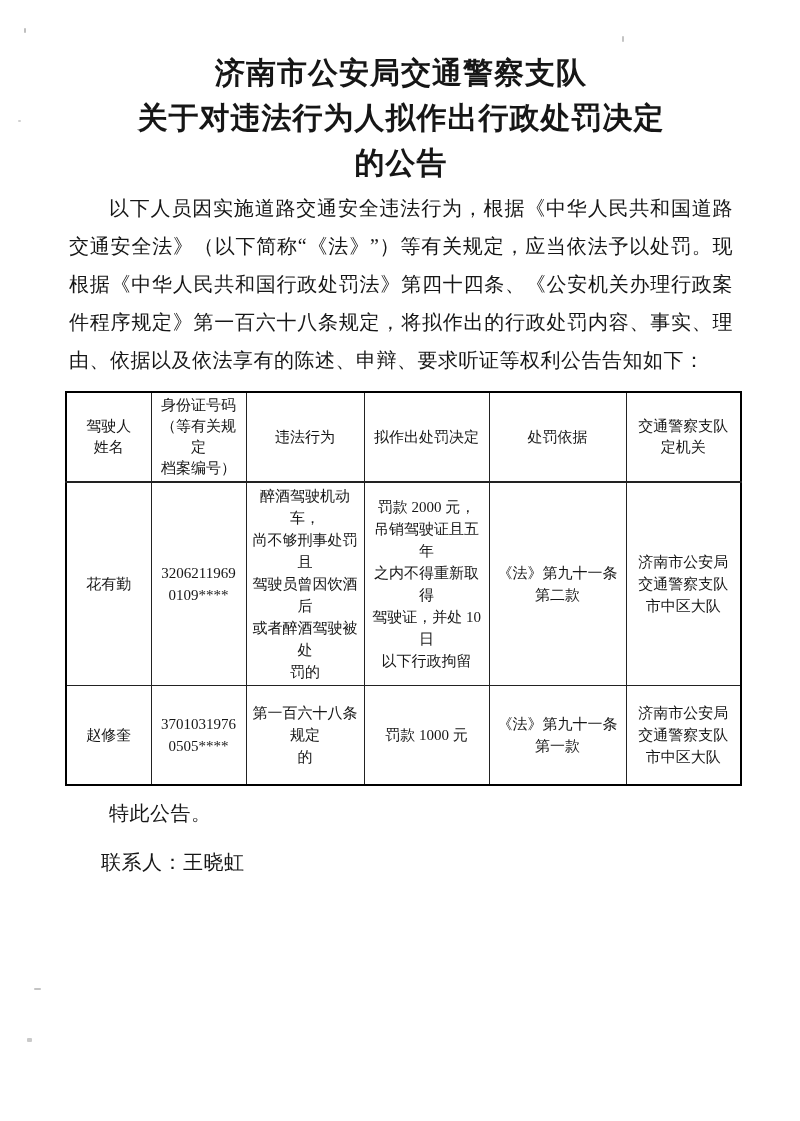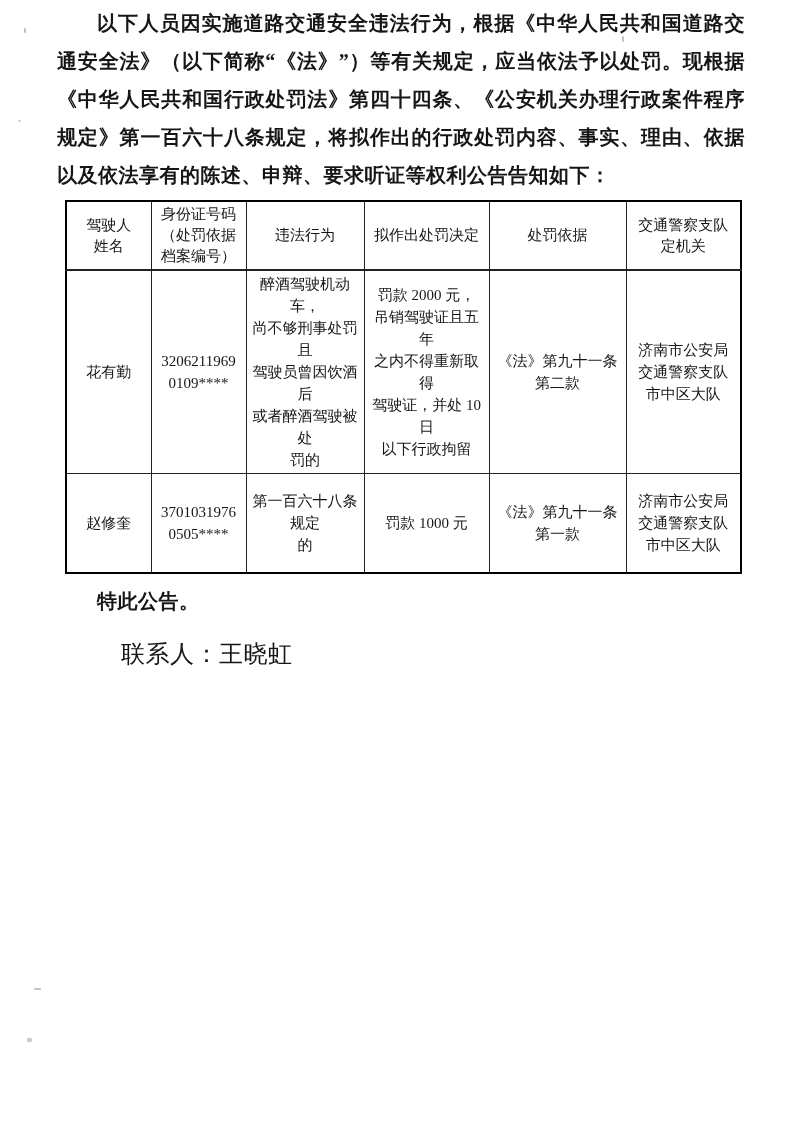--- a/index.html
+++ b/index.html
@@ -21,27 +21,26 @@
   .title {
     margin: 50px 0 4px 0;
     text-align: center;
     font-size: 30px;
     font-weight: bold;
     line-height: 45px;
     letter-spacing: 1px;
   }
   .title div { white-space: nowrap; }
   p.body-para {
-    margin: 0;
+    margin: 12px;
     font-size: 20px;
     line-height: 38px;
     text-align: justify;
     text-indent: 2em;
     letter-spacing: 0.5px;
-    font-weight: bold;
   }
   p.intro { margin-top: 4px; }
   table.penalty {
     table-layout: fixed;
     border-collapse: collapse;
     width: 675px;
     margin: 6px 0 0 8px;
     border: 2px solid #000000;
   }
   table.penalty th, table.penalty td {
@@ -54,58 +53,63 @@
     line-height: 22px;
     padding: 2px 3px;
     overflow: hidden;
   }
   table.penalty thead th { height: 62px; border-bottom: 2px solid #222; line-height: 21px; }
   tr.row-1 td { height: 98px; }
   tr.row-2 td { height: 94px; }
   td.small { font-size: 13.5px; line-height: 21px; }
   p.rights { margin-top: 13px; }
   p.closing { margin-top: 9px; line-height: 37px; }
-  p.contact-line { margin: 16px; font-size: 24px; line-height: 36px; text-indent: 2em; letter-spacing: 0.5px; }
+  p.contact-line { margin: 4px; font-size: 20px; line-height: 36px; text-indent: 2em; letter-spacing: 0.5px; }
   .speck { position: absolute; background: #8a8a8a; border-radius: 1px; }
   .speck.s1 { left: 24px; top: 28px;  width: 2px; height: 5px; opacity: .55; }
   .speck.s2 { left: 18px; top: 120px; width: 3px; height: 2px; opacity: .4; }
   .speck.s3 { left: 622px; top: 36px; width: 2px; height: 6px; opacity: .5; }
   .speck.s4 { left: 34px; top: 988px; width: 7px; height: 2px; opacity: .5; }
   .speck.s5 { left: 27px; top: 1038px; width: 5px; height: 4px; opacity: .45; }
 </style>
 </head>
 <body>
 
 <div class="page">
   <div class="speck s1"></div>
   <div class="speck s2"></div>
   <div class="speck s3"></div>
   <div class="speck s4"></div>
   <div class="speck s5"></div>
 
   <div class="content">
 
+    <div class="title">
+      <div>济南市公安局交通警察支队</div>
+      <div>关于对违法行为人拟作出行政处罚决定</div>
+      <div>的公告</div>
+    </div>
 
     <p class="body-para intro">以下人员因实施道路交通安全违法行为，根据《中华人民共和国道路交通安全法》（以下简称“《法》”）等有关规定，应当依法予以处罚。现根据《中华人民共和国行政处罚法》第四十四条、《公安机关办理行政案件程序规定》第一百六十八条规定，将拟作出的行政处罚内容、事实、理由、依据以及依法享有的陈述、申辩、要求听证等权利公告告知如下：</p>
 
     <table class="penalty">
       <colgroup>
         <col style="width:85px">
           <col style="width:95px">
           <col style="width:118px">
         <col style="width:125px">
           <col style="width:137px">
           <col style="width:115px">
       </colgroup>
       <thead>
         <tr>
           <th>驾驶人
 姓名</th>
           <th>身份证号码
-（处罚依据
+（等有关规定
 档案编号）</th>
           <th>违法行为</th>
           <th>拟作出处罚决定</th>
           <th>处罚依据</th>
           <th>交通警察支队
 定机关</th>
         </tr>
       </thead>
       <tbody>
         <tr class="row-1">

